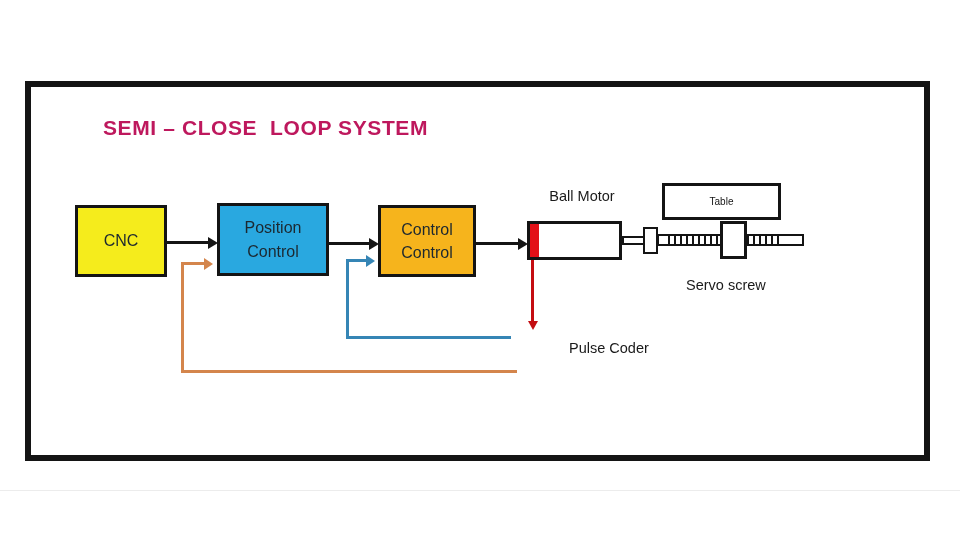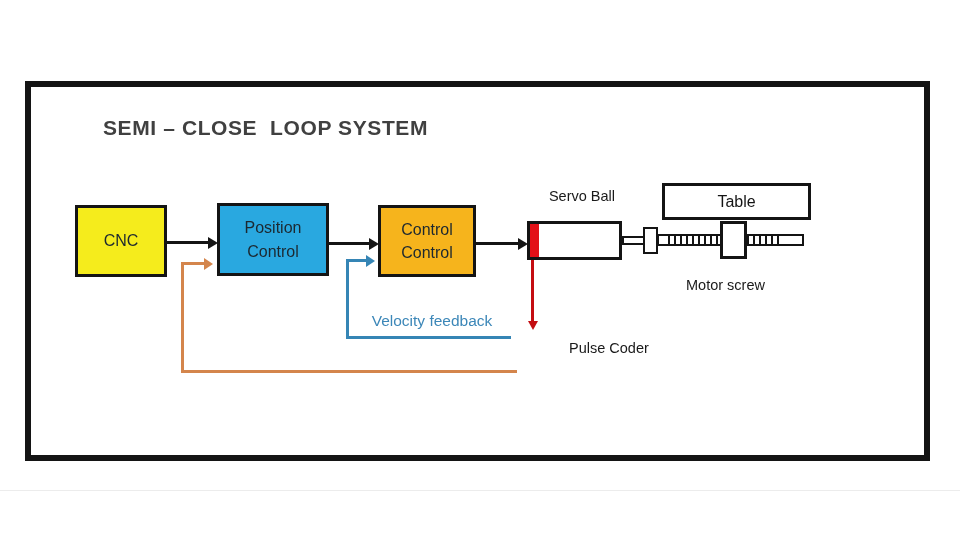--- a/index.html
+++ b/index.html
@@ -6,21 +6,21 @@
   .stage{
     position:relative;width:960px;height:540px;background:#ffffff;overflow:hidden;
     font-family:"Liberation Sans", sans-serif;color:#1a1a1a;
   }
   .frame{
     position:absolute;left:25px;top:81px;width:905px;height:380px;
     box-sizing:border-box;border:6px solid #141414;background:#ffffff;
   }
   .title{
     position:absolute;left:103px;top:116px;font-size:21px;font-weight:bold;
-    letter-spacing:.6px;white-space:pre;color:#404040;
+    letter-spacing:.6px;white-space:pre;color:#be185d;
   }
   .faint-line{position:absolute;left:0;top:490px;width:960px;height:1px;background:#ececec;}
 
   
   .block{
     position:absolute;box-sizing:border-box;border:3px solid #141414;
     display:flex;flex-direction:column;align-items:center;justify-content:center;
     text-align:center;font-size:16px;line-height:1.45;color:#1c2830;
   }
   .block-cnc{left:75px;top:205px;width:92px;height:72px;background:var(--cnc-fill);}
@@ -32,22 +32,22 @@
   .motor{left:527px;top:221px;width:95px;height:39px;}
   .motor-redbar{position:absolute;left:0;top:0;width:9px;height:33px;background:var(--red);}
   .shaft{left:622px;top:236px;width:23px;height:9px;border-width:2px;}
   .coupling{left:643px;top:227px;width:15px;height:27px;border-width:2px;}
   .screw{left:657px;top:234px;width:147px;height:12px;border-width:2px;}
   .thread{position:absolute;top:0;height:8px;
     background:repeating-linear-gradient(90deg,#141414 0 2px,transparent 2px 6px);}
   .thread-left{left:9px;width:53px;}
   .thread-right{left:88px;width:34px;}
   .nut{left:720px;top:221px;width:27px;height:38px;border-width:3px;z-index:3;}
-  .table-box{left:662px;top:183px;width:149px;height:37px;z-index:2;
-    display:flex;align-items:center;justify-content:center;font-size:16px;color:#141414;}
+  .table-box{left:662px;top:183px;width:119px;height:37px;z-index:2;
+    display:flex;align-items:center;justify-content:center;font-size:10px;color:#141414;}
 
   .label{position:absolute;font-size:14px;color:#1a1a1a;}
   .servo-label{left:527px;top:188px;width:110px;text-align:center;font-size:14.5px;}
   .ballscrew-label{left:686px;top:277px;font-size:14.5px;}
   .pulse-label{left:569px;top:340px;font-size:14.5px;text-align:right;}
 
   
   .pc-circle{
     position:absolute;left:510px;top:328px;width:46px;height:46px;border-radius:50%;
     box-sizing:border-box;border:4px solid #141414;background:var(--red);
@@ -102,45 +102,44 @@
 
   <div class="hline black-line" style="left:166px;top:241px;width:42px;"></div>
   <div class="head-right black-head" style="left:208px;top:236.5px;"></div>
 
   <div class="hline black-line" style="left:329px;top:242px;width:40px;"></div>
   <div class="head-right black-head" style="left:369px;top:237.5px;"></div>
 
   <div class="hline black-line" style="left:476px;top:242px;width:42px;"></div>
   <div class="head-right black-head" style="left:518px;top:237.5px;"></div>
 
-  <div class="label servo-label">Servo Ball</div>
+  <div class="label servo-label">Ball Motor</div>
   <div class="part motor">
     <div class="motor-redbar"></div>
   </div>
   <div class="part shaft"></div>
   <div class="part coupling"></div>
   <div class="part screw">
     <div class="thread thread-left"></div>
     <div class="thread thread-right"></div>
   </div>
   <div class="part nut"></div>
   <div class="part table-box">
     <span>Table</span>
   </div>
-  <div class="label ballscrew-label">Motor screw</div>
+  <div class="label ballscrew-label">Servo screw</div>
 
   <div class="vline red-line" style="left:531px;top:260px;width:3px;height:61px;"></div>
   <div class="head-down red-head" style="left:528px;top:321px;"></div>
 
   <div class="label pulse-label">Pulse Coder</div>
 
   <div class="hline blue-line" style="left:346px;top:336px;width:165px;"></div>
   <div class="vline blue-line" style="left:346px;top:259px;width:3px;height:80px;"></div>
   <div class="hline blue-line" style="left:348px;top:259px;width:19px;"></div>
   <div class="head-right blue-head" style="left:366px;top:254.5px;border-top-width:6px;border-bottom-width:6px;"></div>
-  <div class="fb-label velocity-fb">Velocity feedback</div>
 
   <div class="hline orange-line" style="left:181px;top:370px;width:336px;"></div>
   <div class="vline orange-line" style="left:181px;top:262px;width:3px;height:111px;"></div>
   <div class="hline orange-line" style="left:183px;top:262px;width:22px;"></div>
   <div class="head-right orange-head" style="left:204px;top:257.5px;border-top-width:6px;border-bottom-width:6px;"></div>
 
 </div>
 
 </body></html>

